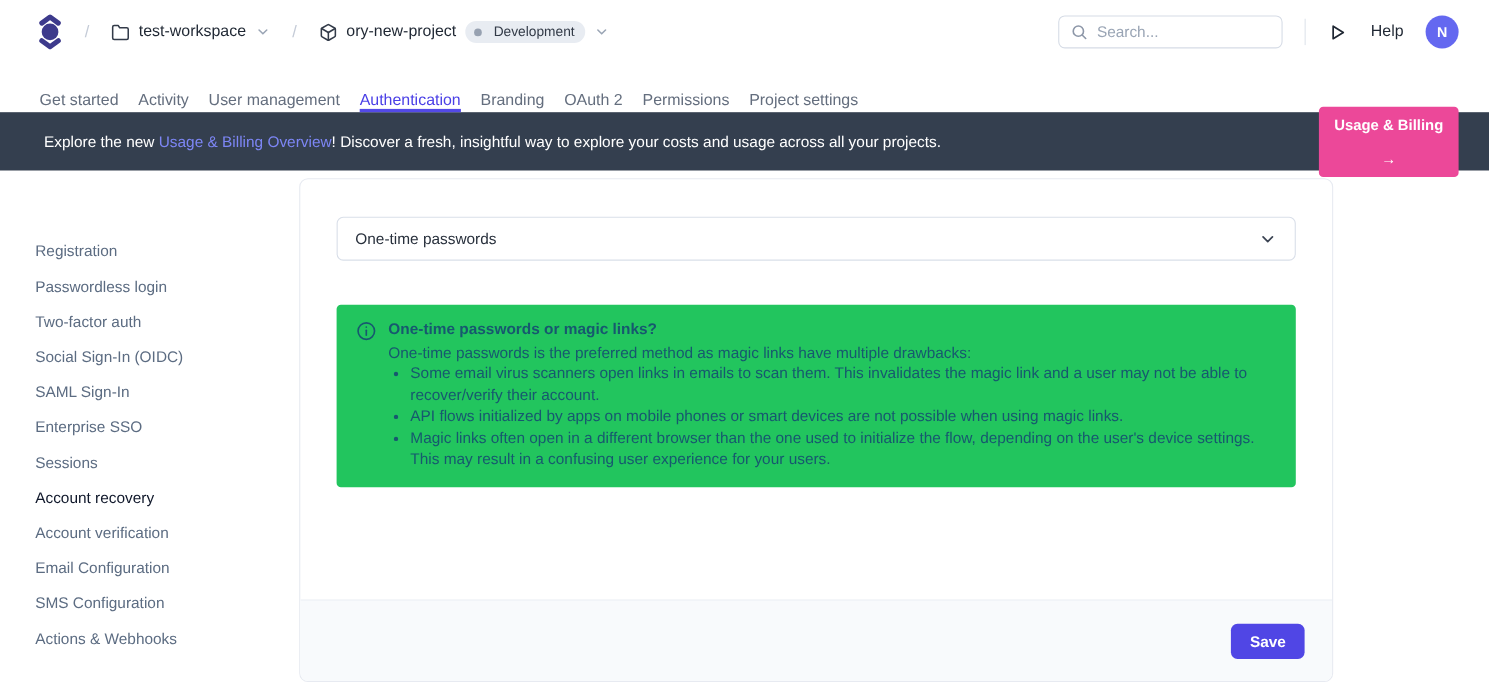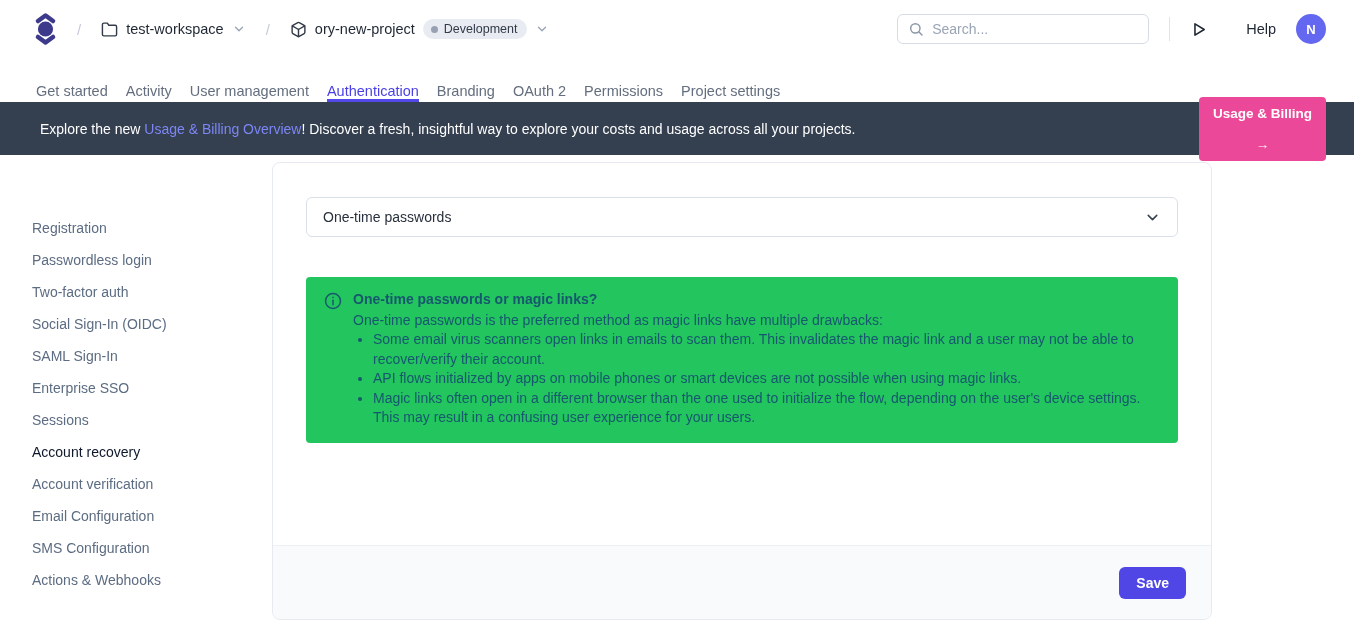--- a/index.html
+++ b/index.html
@@ -20,42 +20,42 @@
     align-items: center;
     padding: 0 28px 0 34px;
   }
   .crumb-sep { color: #c4cbd7; font-size: 15px; margin: 0 20px; }
   .crumb {
     display: flex; align-items: center; gap: 8px;
     cursor: pointer;
   }
   .crumb-label { font-size: 14.5px; font-weight: 500; color: #1f2733; }
   .env-badge {
-    display: inline-flex; align-items: center; gap: 6px;
+    display: inline-flex; align-items: center; gap: 11px;
     background: #e8ecf2; border-radius: 10px;
     padding: 3px 10px 3px 8px;
     font-size: 12.5px; color: #323a47;
   }
   .env-dot { width: 7px; height: 7px; border-radius: 50%; background: #97a1b1; }
   .header-right { margin-left: auto; display: flex; align-items: center; }
   .search-box {
-    width: 252px; height: 30px;
+    width: 204px; height: 30px;
     border: 1px solid #d6dce6; border-radius: 6px;
     display: flex; align-items: center;
     padding: 0 10px; gap: 8px; background: #fff;
   }
   .search-box input {
     border: none; outline: none; width: 100%;
     font-size: 14px; color: #1f2733;
     font-family: inherit; background: transparent;
   }
   .search-box input::placeholder { color: #9aa5b5; }
   .v-divider { width: 1px; height: 24px; background: #dfe4ec; margin: 0 20px; }
   .play-btn { cursor: pointer; margin-right: 22px; }
-  .help-link { font-size: 14.5px; color: #1f2733; cursor: pointer; margin-right: 20px; margin-left: 17px; }
+  .help-link { font-size: 14.5px; color: #1f2733; cursor: pointer; margin-right: 20px; }
   .avatar {
     width: 30px; height: 30px; border-radius: 50%;
     background: #6468f0; color: #fff;
     display: flex; align-items: center; justify-content: center;
     font-size: 13px; font-weight: bold; cursor: pointer;
   }
 
   
   .tabs {
     height: 44px;

